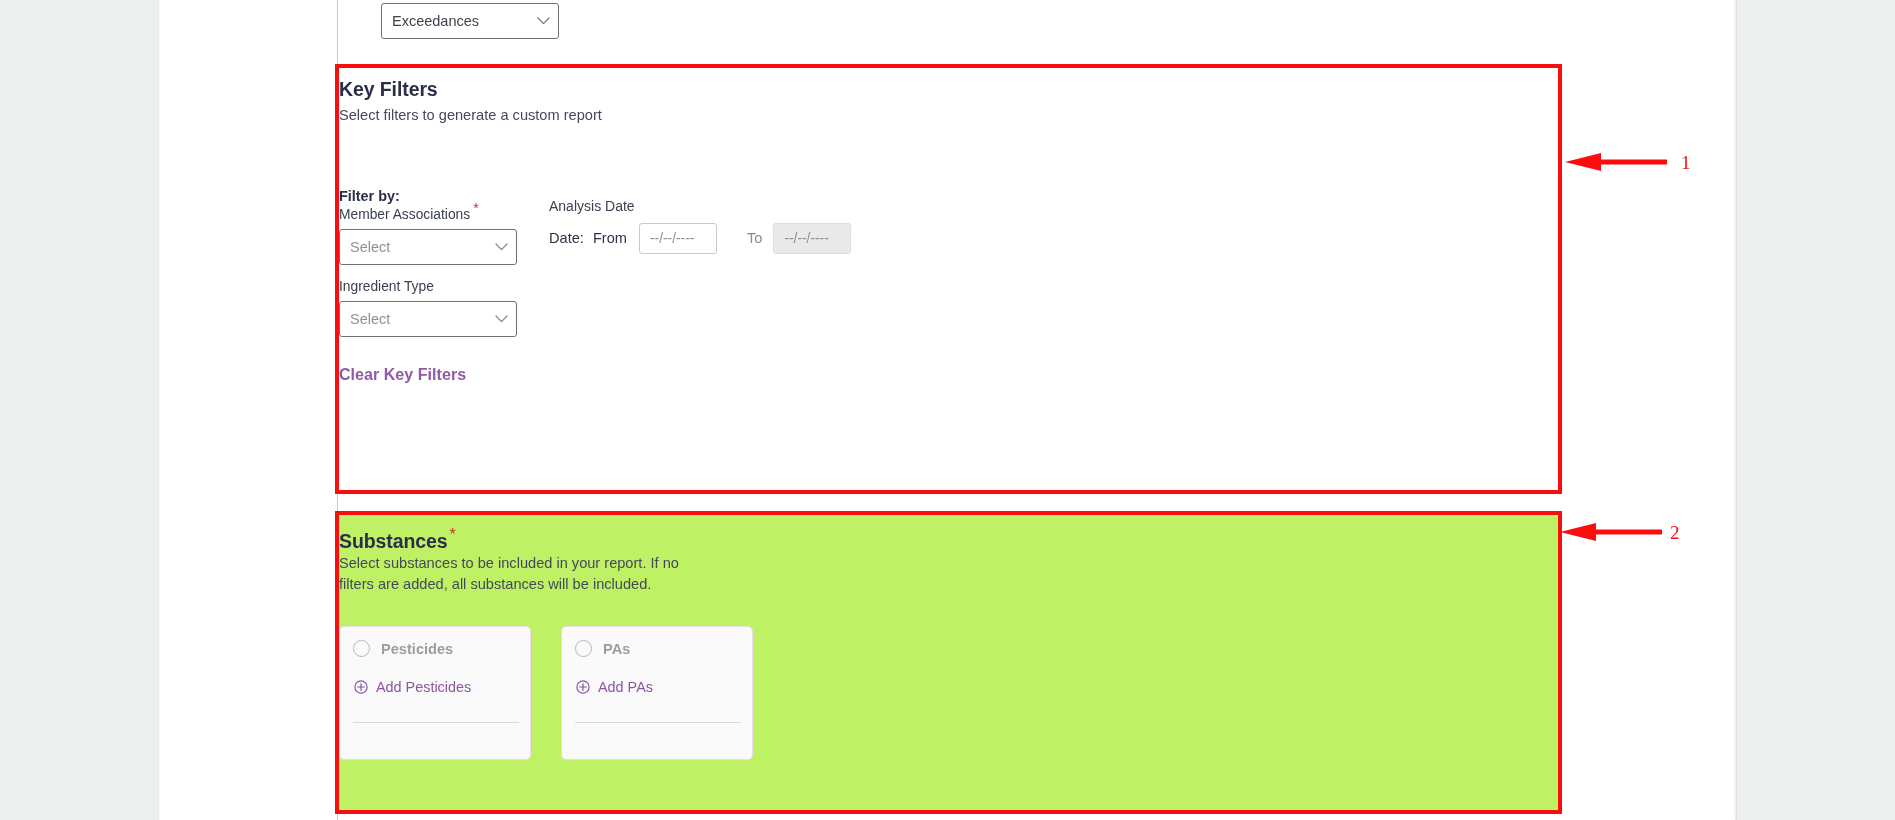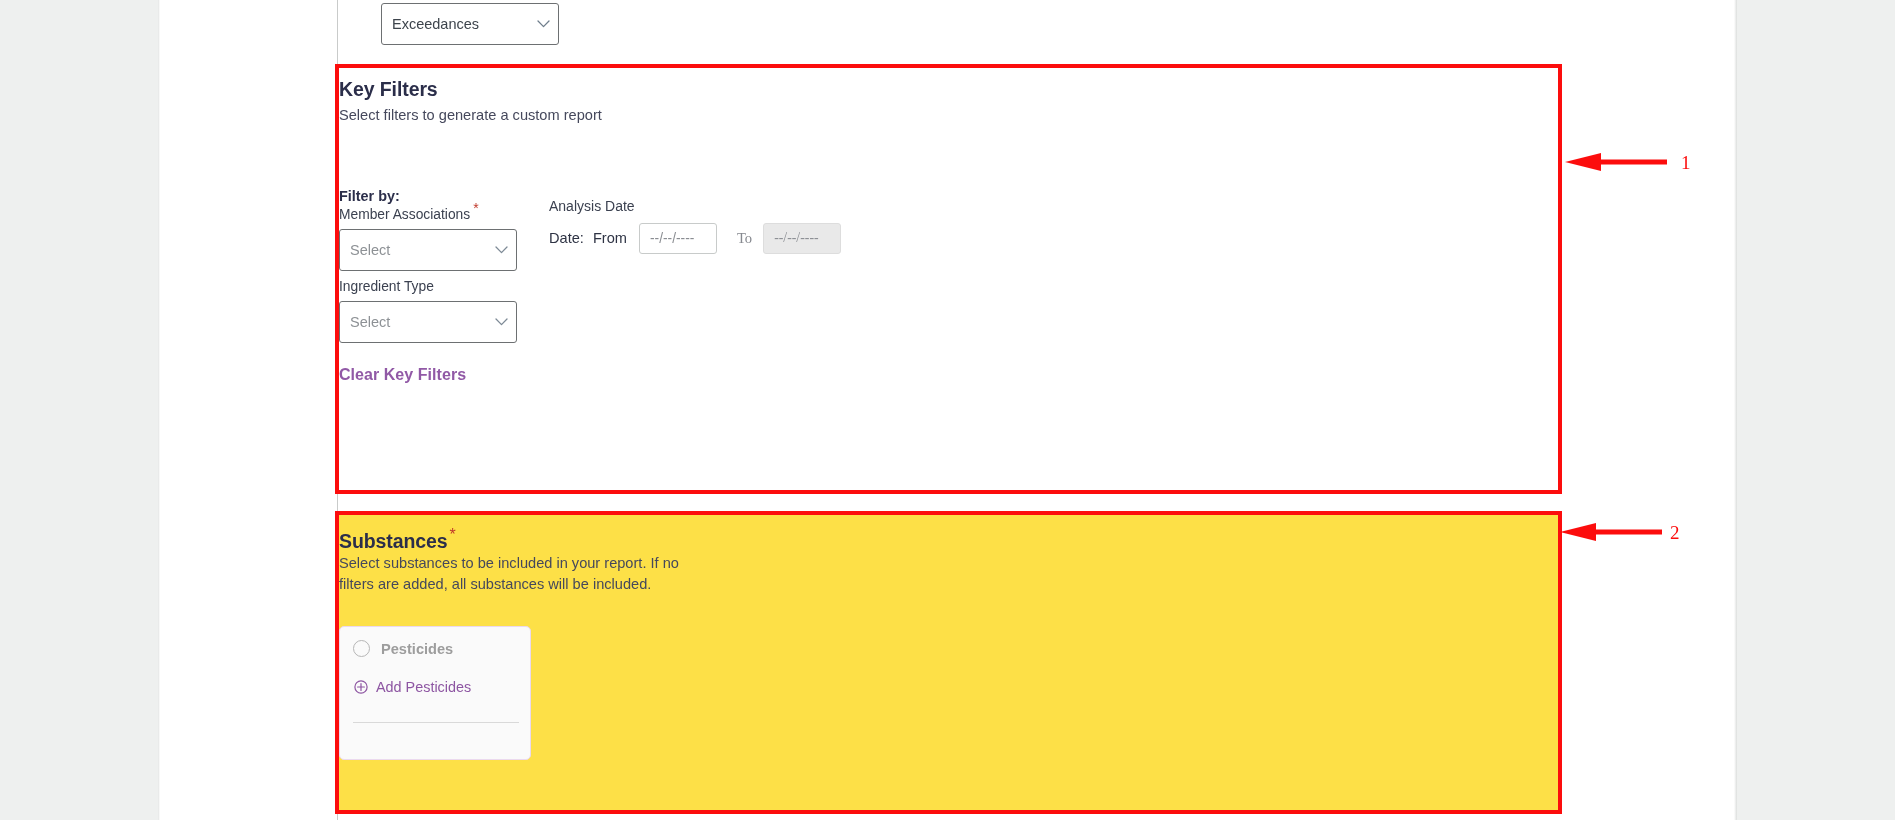--- a/index.html
+++ b/index.html
@@ -65,21 +65,21 @@
   }
 
   
   #report-type-row {
     position: absolute;
     left: 381px; top: 3px;
   }
 
   .ui-select {
     width: 178px;
-    height: 42px;
+    height: 36px;
     border: 1px solid #6d7072;
     border-radius: 3px;
     background: #ffffff;
     display: flex;
     align-items: center;
     padding: 0 8px 0 10px;
     font-size: 14.5px;
     color: #454b54;
     cursor: pointer;
     position: relative;
@@ -130,21 +130,21 @@
   #key-filters-panel {
     position: absolute;
     left: 339px; top: 68px;
     width: 1219px; height: 422px;
     background: #ffffff;
   }
   #substances-panel {
     position: absolute;
     left: 339px; top: 515px;
     width: 1219px; height: 295px;
-    background: #fde047;
+    background: #bef264;
   }
 
   .section-title {
     font-size: 19.5px;
     font-weight: bold;
     color: #2b2e4a;
     letter-spacing: -0.1px;
   }
   .req-star {
     color: #c0392b;
@@ -215,21 +215,21 @@
     padding-left: 10px;
     font-size: 13.8px;
     color: #8a8d92;
     cursor: text;
   }
   .date-input.disabled {
     background: #e9e9e9;
     border-color: #dddddd;
     cursor: default;
   }
-  #date-to-word-wrap { margin-left: 20px; display:flex; align-items:center;font-family:Liberation Serif, serif; }
+  #date-to-word-wrap { margin-left: 30px; display:flex; align-items:center; }
 
   #clear-key-filters {
     position: absolute;
     left: 0; top: 298px;
     font-size: 16px;
     font-weight: bold;
     color: #9159a6;
     cursor: pointer;
     letter-spacing: 0.05px;
   }
@@ -403,20 +403,36 @@
               <path d="M7 3.6 V10.4 M3.6 7 H10.4" stroke="#8d55a2" stroke-width="1.2" stroke-linecap="round"></path>
             </svg>
           </span>
           <span>Add Pesticides</span>
         </div>
         <div class="card-rule"></div>
       </div>
 
 
 
+      <div class="substance-card">
+        <div class="card-head">
+          <span class="radio-circle"></span>
+          <span class="card-label">PAs</span>
+        </div>
+        <div class="card-add">
+          <span class="plus-circle-icon">
+            <svg width="14" height="14" viewBox="0 0 14 14">
+              <circle cx="7" cy="7" r="6.1" fill="none" stroke="#8d55a2" stroke-width="1.2"></circle>
+              <path d="M7 3.6 V10.4 M3.6 7 H10.4" stroke="#8d55a2" stroke-width="1.2" stroke-linecap="round"></path>
+            </svg>
+          </span>
+          <span>Add PAs</span>
+        </div>
+        <div class="card-rule"></div>
+      </div>
 
     </div>
   </div>
 
   <div class="annot-box" id="annot-box-1"></div>
   <div class="annot-box" id="annot-box-2"></div>
 
   <div class="annot-callout" id="annot-callout-1">
     <svg class="annot-arrow" width="104" height="22" viewBox="0 0 104 22">
       <path d="M36 11 L104 11" stroke="#fc0d0d" stroke-width="5"></path>

